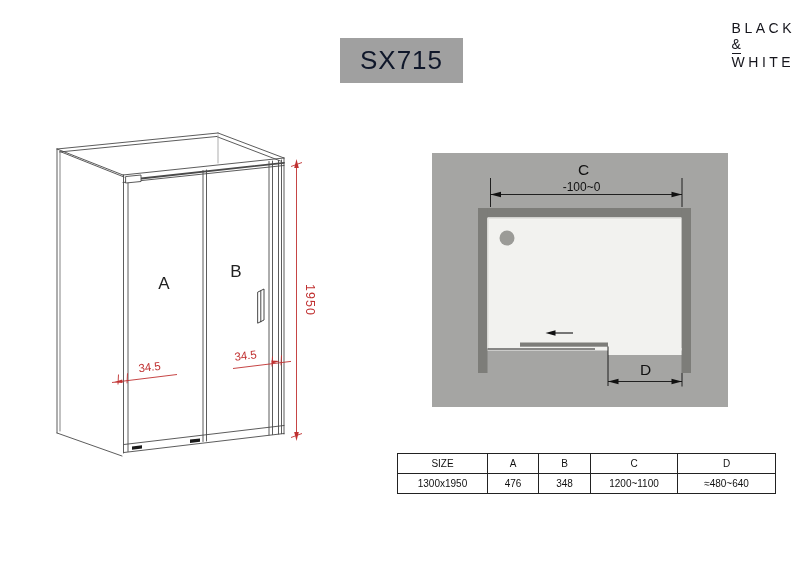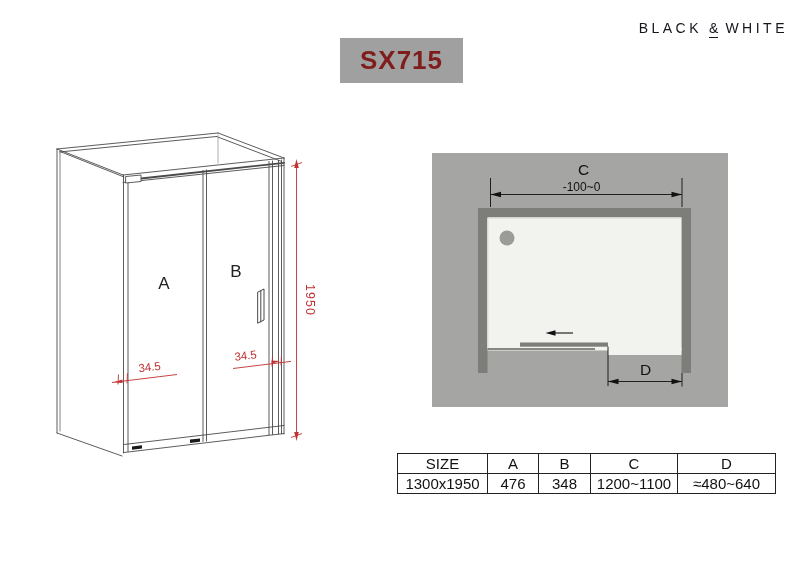--- a/index.html
+++ b/index.html
@@ -1,31 +1,31 @@
 <!DOCTYPE html>
 <html><head>
 <meta charset="utf-8">
 <style>
   html,body{margin:0;padding:0;background:#fff;}
   #page{position:relative;width:800px;height:565px;background:#ffffff;overflow:hidden;
         font-family:"Liberation Sans", sans-serif;}
   
   #logo{position:absolute;top:20px;right:12px;display:flex;align-items:baseline;
-        color:#15151c;font-size:14px;letter-spacing:3.5px;font-weight:400;}
+        color:#15151c;font-size:14px;letter-spacing:3.5px;font-weight:400;flex-direction:column;}
   #logo .amp{margin:0 7px;border-bottom:1.5px solid #15151c;padding-bottom:1px;letter-spacing:0;}
   
   #model-badge{position:absolute;left:340px;top:38px;width:123px;height:45px;
         background:#a0a0a0;display:flex;align-items:center;justify-content:center;
-        font-size:26px;color:#7f1d1d;letter-spacing:1px;font-weight:bold;}
+        font-size:26px;color:#0f172a;letter-spacing:1px;}
   
   #front-svg{position:absolute;left:40px;top:125px;}
   #top-svg{position:absolute;left:432px;top:153px;}
   
   #spec-table{position:absolute;left:397px;top:453px;width:378px;border-collapse:collapse;
-        table-layout:fixed;font-size:15px;color:#111;}
+        table-layout:fixed;font-size:10px;color:#111;}
   #spec-table th,#spec-table td{border:1px solid #222;text-align:center;height:19px;
         font-weight:400;padding:0;white-space:nowrap;overflow:hidden;}
   svg text{font-family:"Liberation Sans", sans-serif;}
 </style>
 </head>
 <body>
 
 <div id="page">
 
   <div id="logo">

